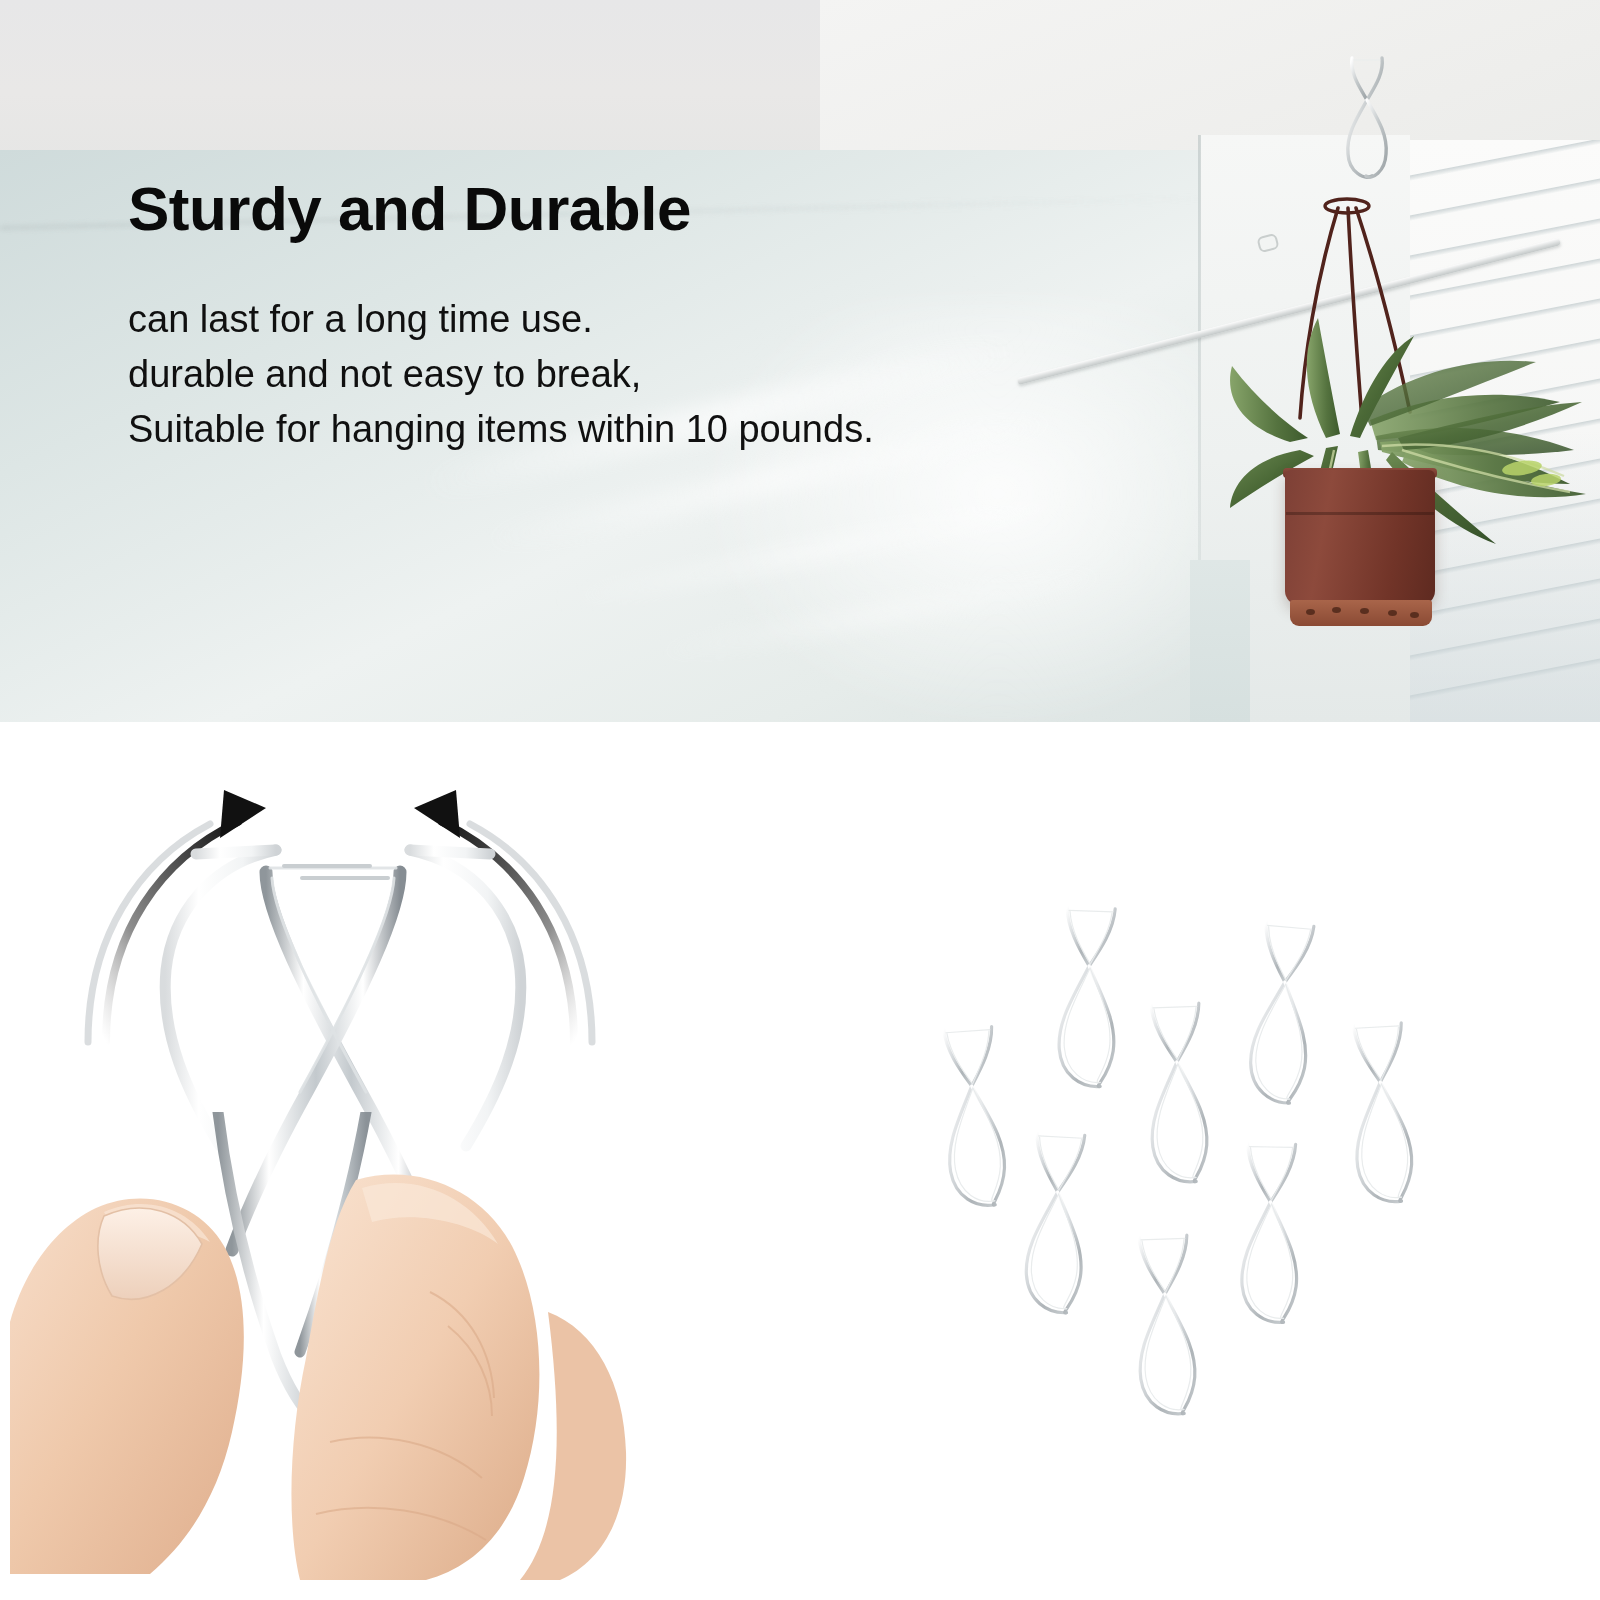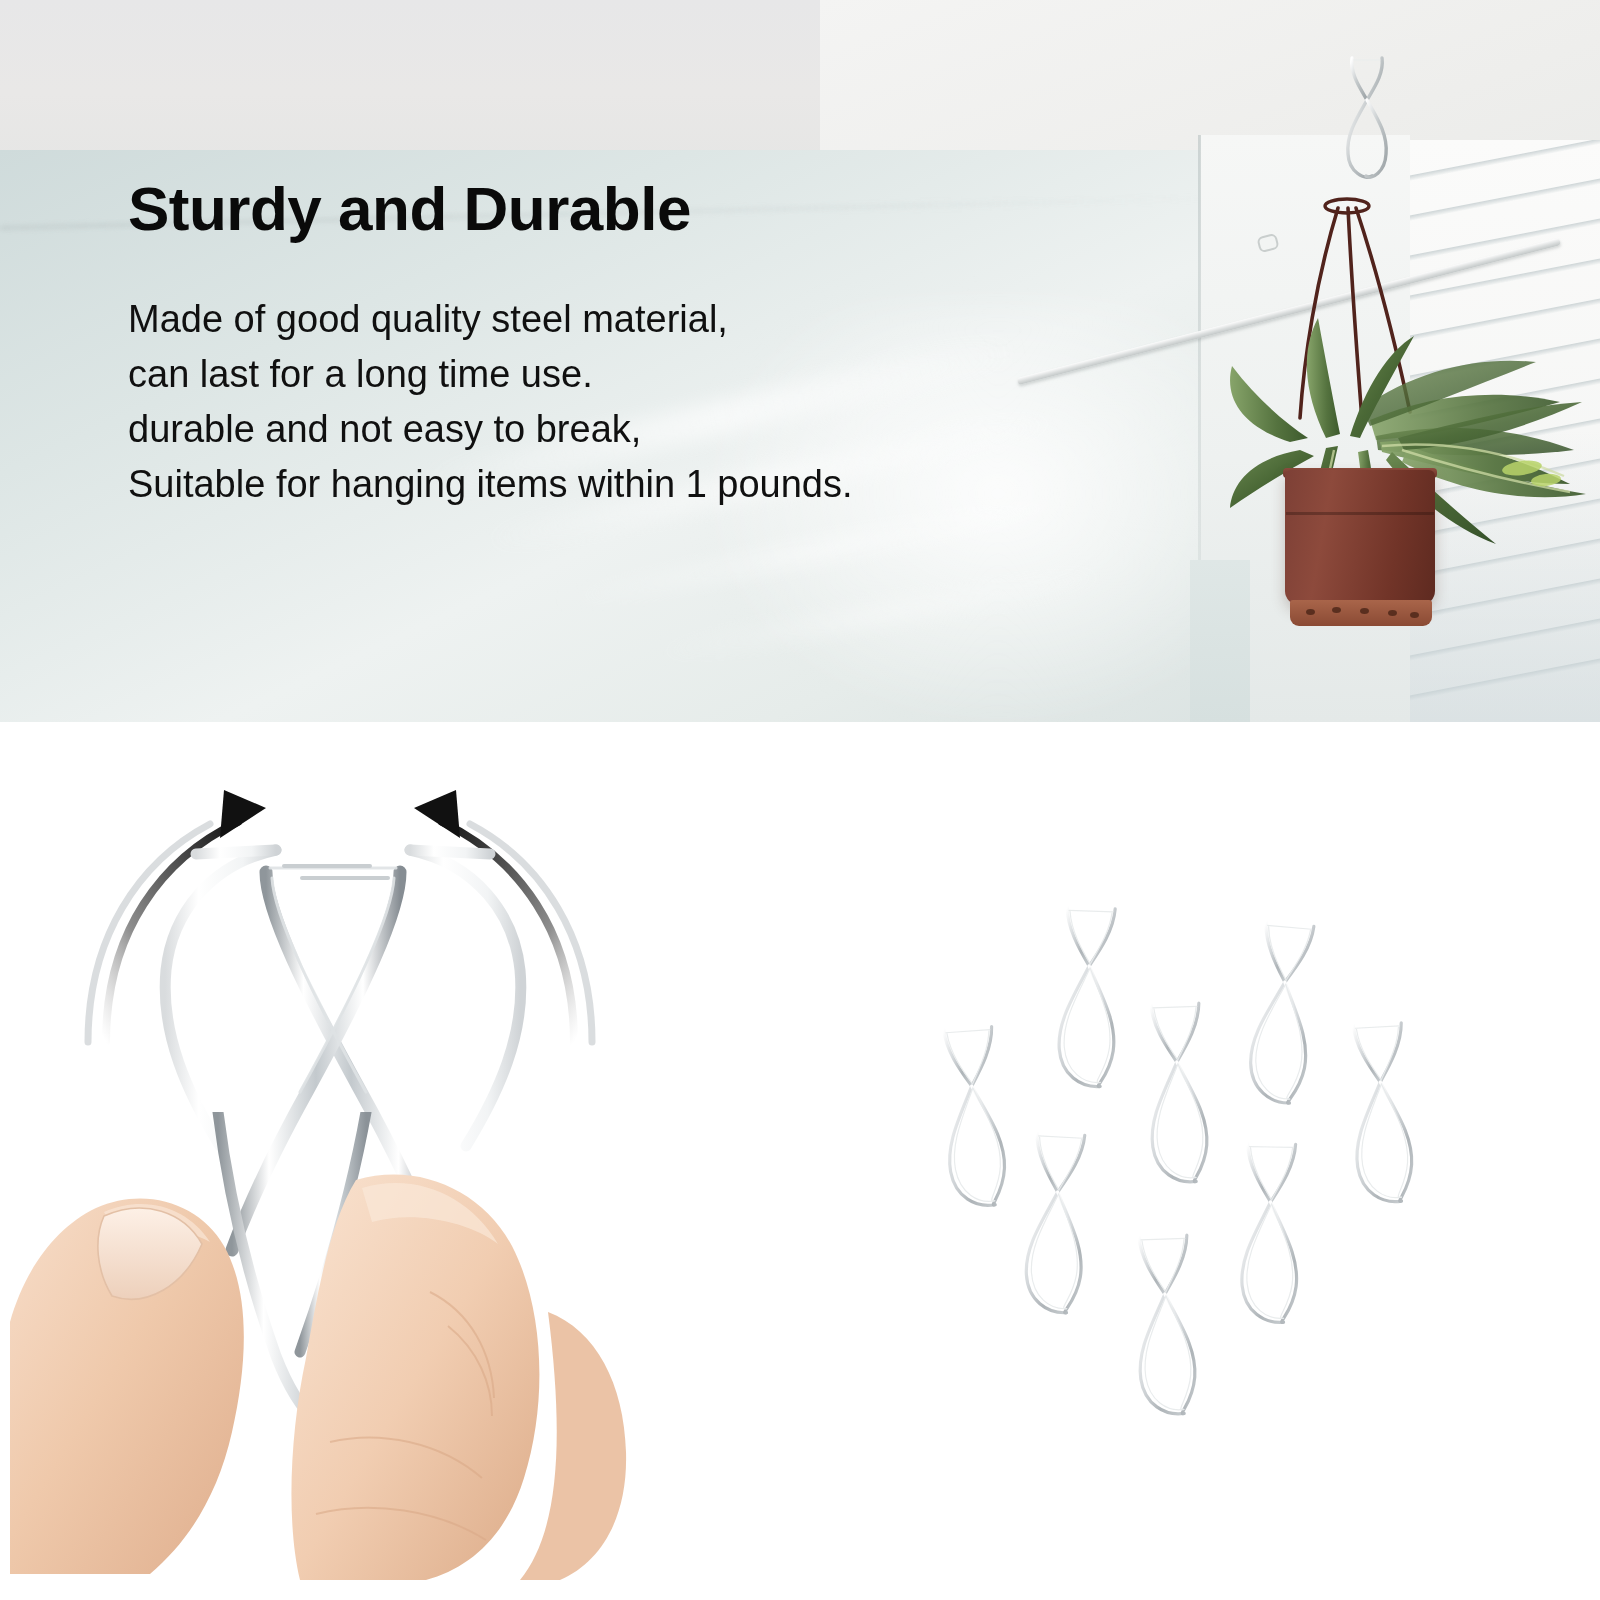--- a/index.html
+++ b/index.html
@@ -222,24 +222,23 @@
       <div class="pot-hole" style="left:16px;top:9px"></div>
       <div class="pot-hole" style="left:42px;top:7px"></div>
       <div class="pot-hole" style="left:70px;top:8px"></div>
       <div class="pot-hole" style="left:98px;top:10px"></div>
       <div class="pot-hole" style="left:120px;top:12px"></div>
     </div>
 
     <div class="headline">Sturdy and Durable</div>
 
     <div class="bodytext">
-      <div>Made of good quality steel material,</div>
       <div>can last for a long time use.</div>
       <div>durable and not easy to break,</div>
-      <div>Suitable for hanging items within 1 pounds.</div>
+      <div>Suitable for hanging items within 10 pounds.</div>
     </div>
   </div>
 
   <div id="bottom-panel">
 
     <svg class="hook-demo" width="540" height="560" viewBox="0 0 540 560">
       <defs>
         <linearGradient id="steelV" x1="0" y1="0" x2="1" y2="0">
           <stop offset="0%" stop-color="#8f969b"></stop>
           <stop offset="22%" stop-color="#ffffff"></stop>

